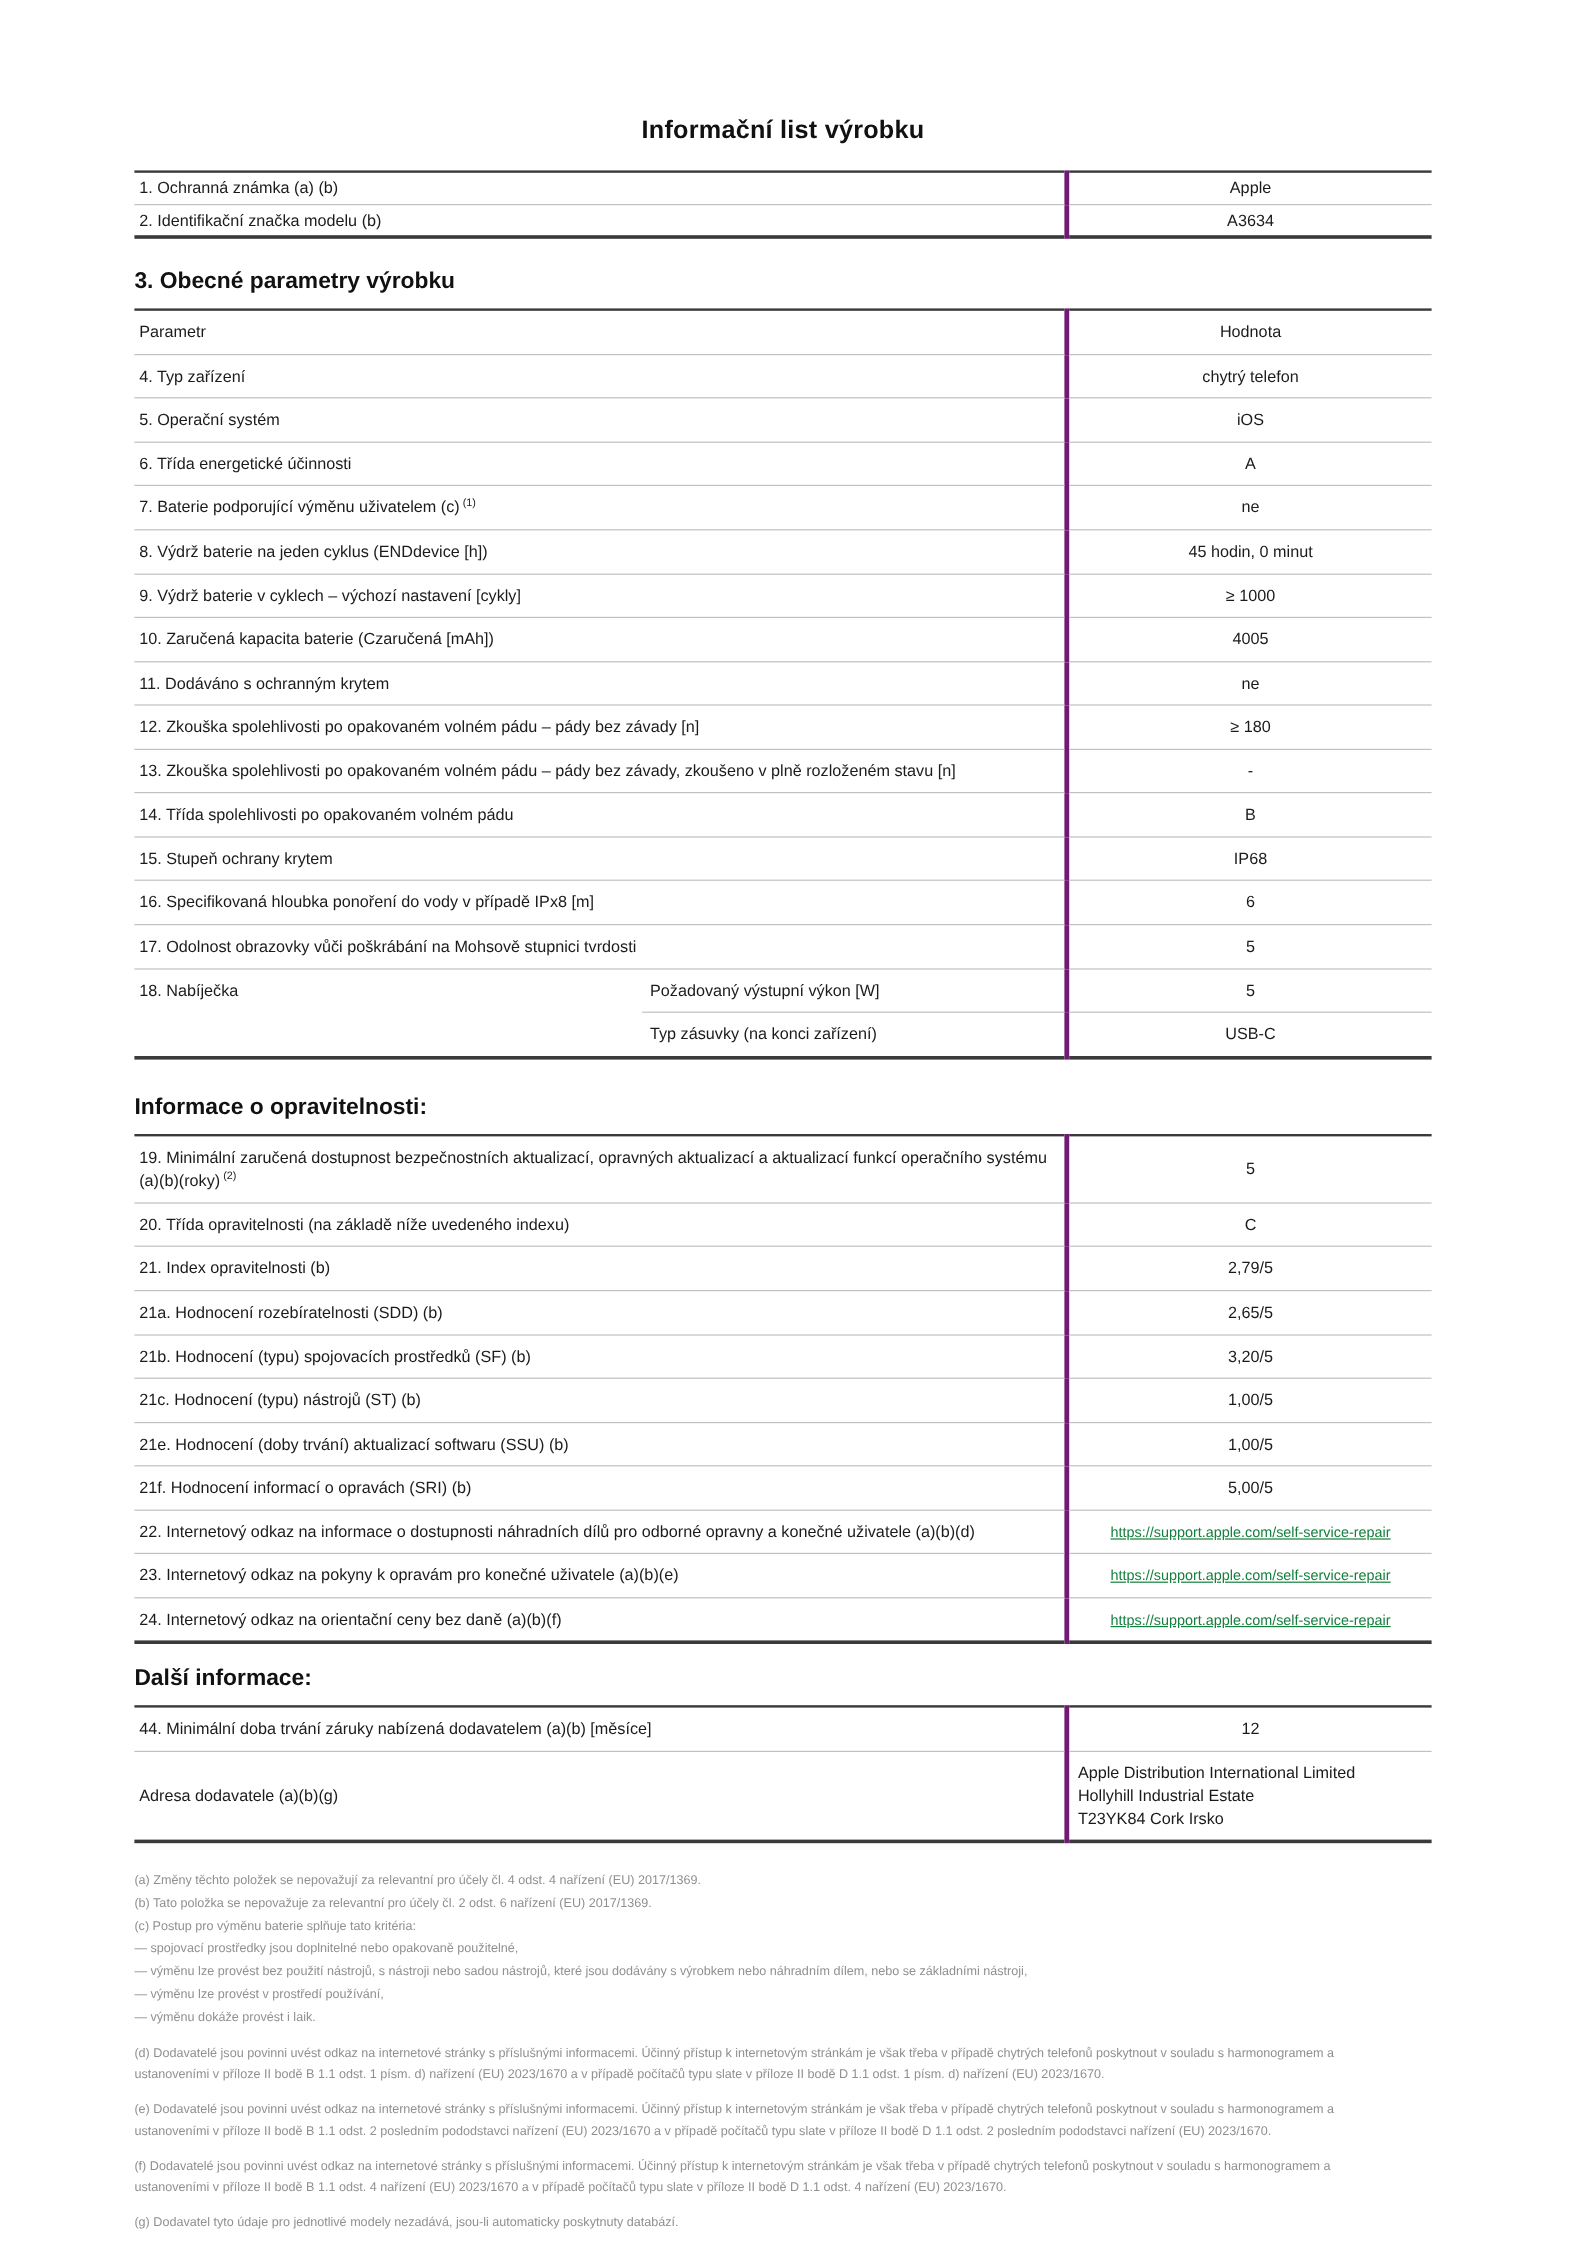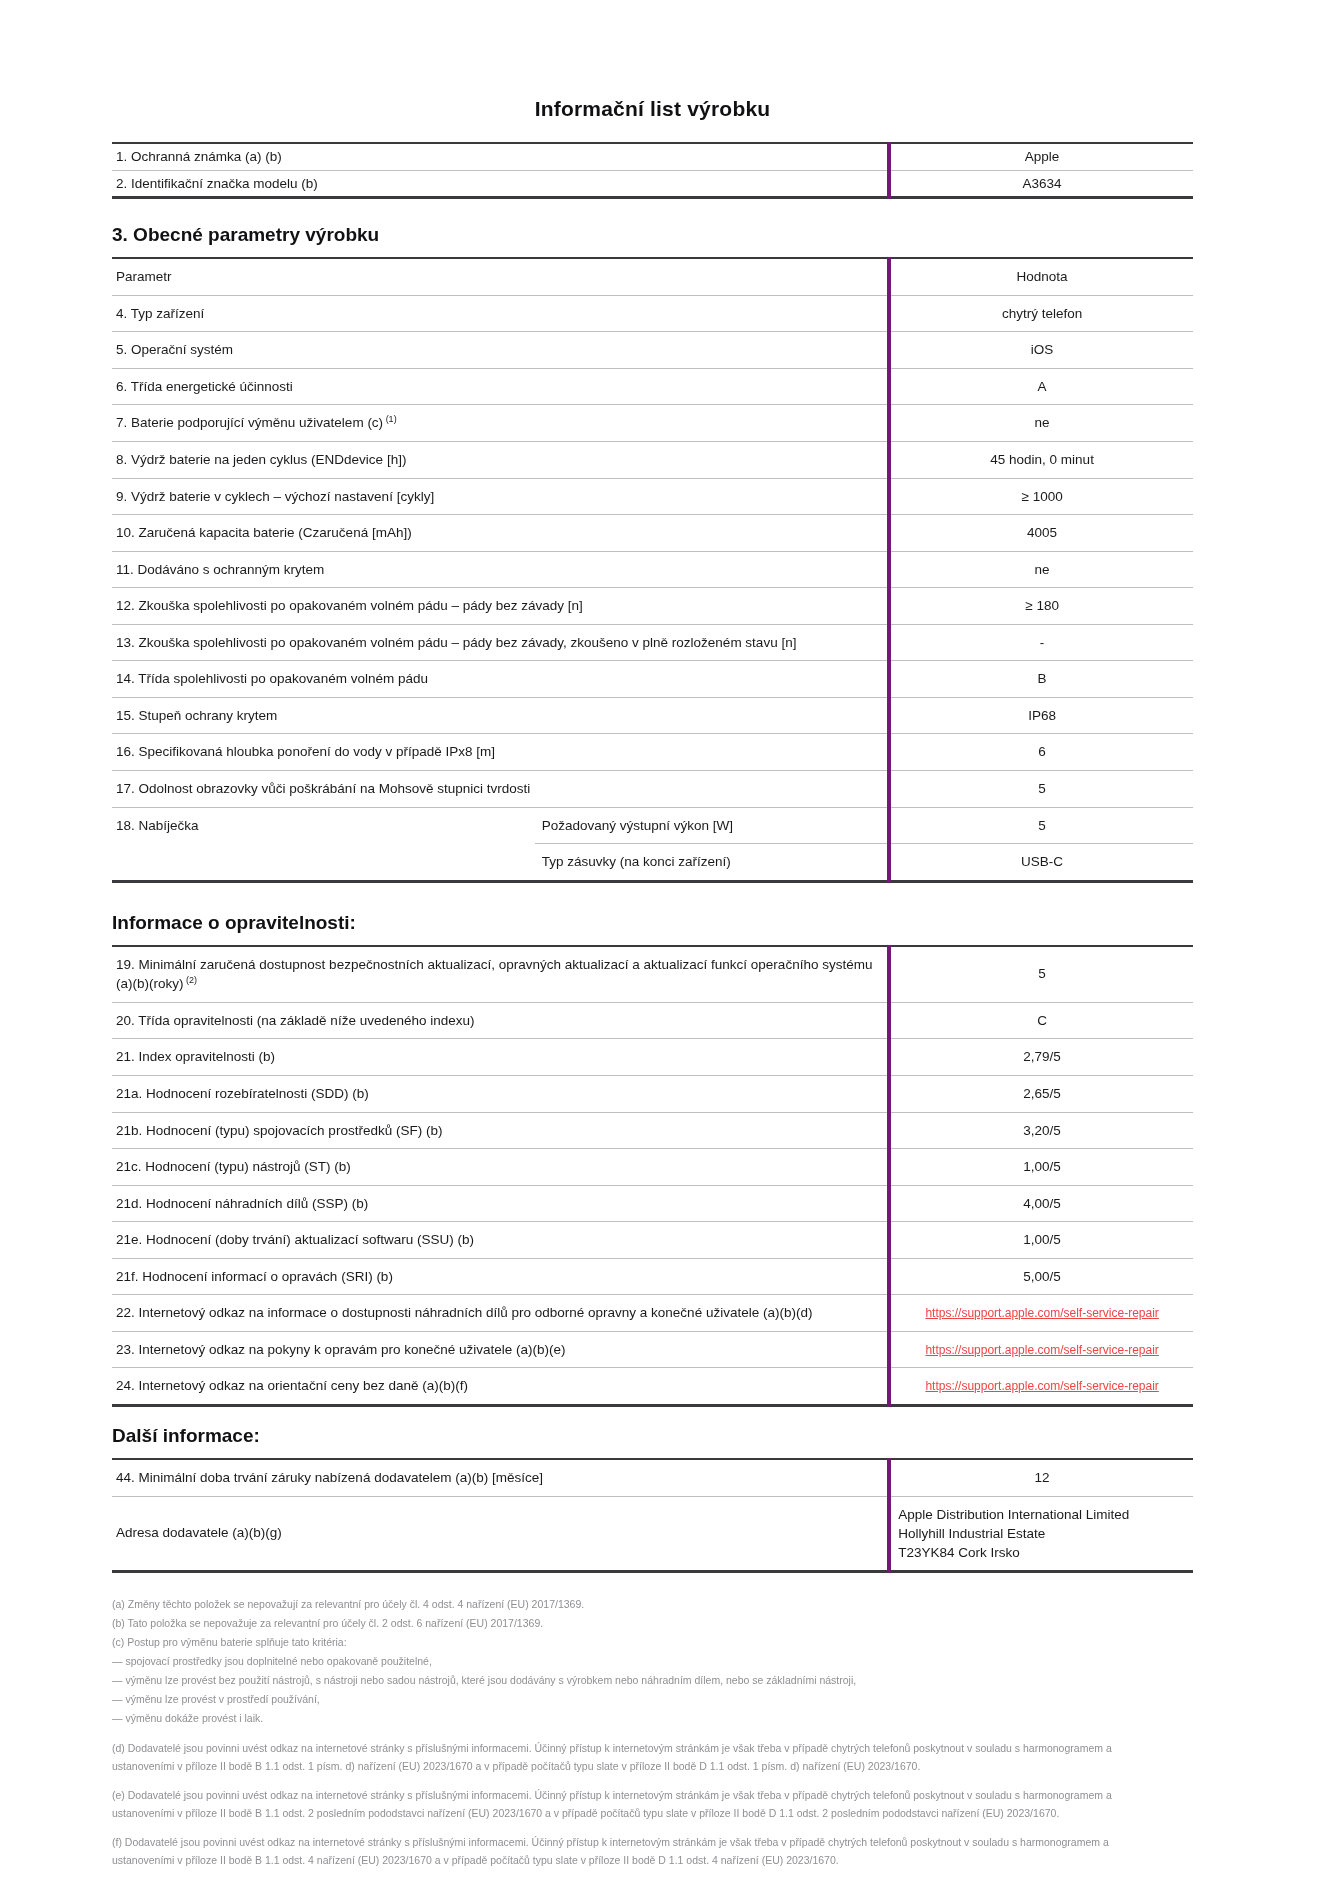--- a/index.html
+++ b/index.html
@@ -37,21 +37,21 @@
   }
   .t1 td { padding:3px 4px; }
   td.label, th.label { text-align:left; padding-left:4px; }
   td.value, th.value { text-align:center; }
   .vd { border-left:4px solid #701a75;margin-top:15px; }
   td.sublabel { text-align:left; padding-left:7px;margin-top:35px; }
   td.chargerlabel { vertical-align:top; }
   td.addr { text-align:left; padding-left:7px; line-height:19px; }
   sup.fnref { font-size:9px; line-height:0; vertical-align:super; }
   a.link {
-    color:#ef4444; text-decoration:underline; font-size:12px; cursor:pointer;
+    color:#15803d; text-decoration:underline; font-size:12px; cursor:pointer;
   }
   .footnotes { padding-top:22px; }
   .fn {
     margin:0; font-size:10.5px; line-height:19px; color:#909094;
     max-width:1045px;
   }
   .fn.para { margin:11px 0; line-height:18px; }
 </style>
 </head>
 <body>
@@ -182,24 +182,20 @@
           <td class="label">21a. Hodnocení rozebíratelnosti (SDD) (b)</td>
           <td class="value vd">2,65/5</td>
         </tr>
         <tr>
           <td class="label">21b. Hodnocení (typu) spojovacích prostředků (SF) (b)</td>
           <td class="value vd">3,20/5</td>
         </tr>
         <tr>
           <td class="label">21c. Hodnocení (typu) nástrojů (ST) (b)</td>
           <td class="value vd">1,00/5</td>
-        </tr>
-        <tr>
-          <td class="label">21d. Hodnocení náhradních dílů (SSP) (b)</td>
-          <td class="value vd">4,00/5</td>
         </tr>
         <tr>
           <td class="label">21e. Hodnocení (doby trvání) aktualizací softwaru (SSU) (b)</td>
           <td class="value vd">1,00/5</td>
         </tr>
         <tr>
           <td class="label">21f. Hodnocení informací o opravách (SRI) (b)</td>
           <td class="value vd">5,00/5</td>
         </tr>
         <tr>

